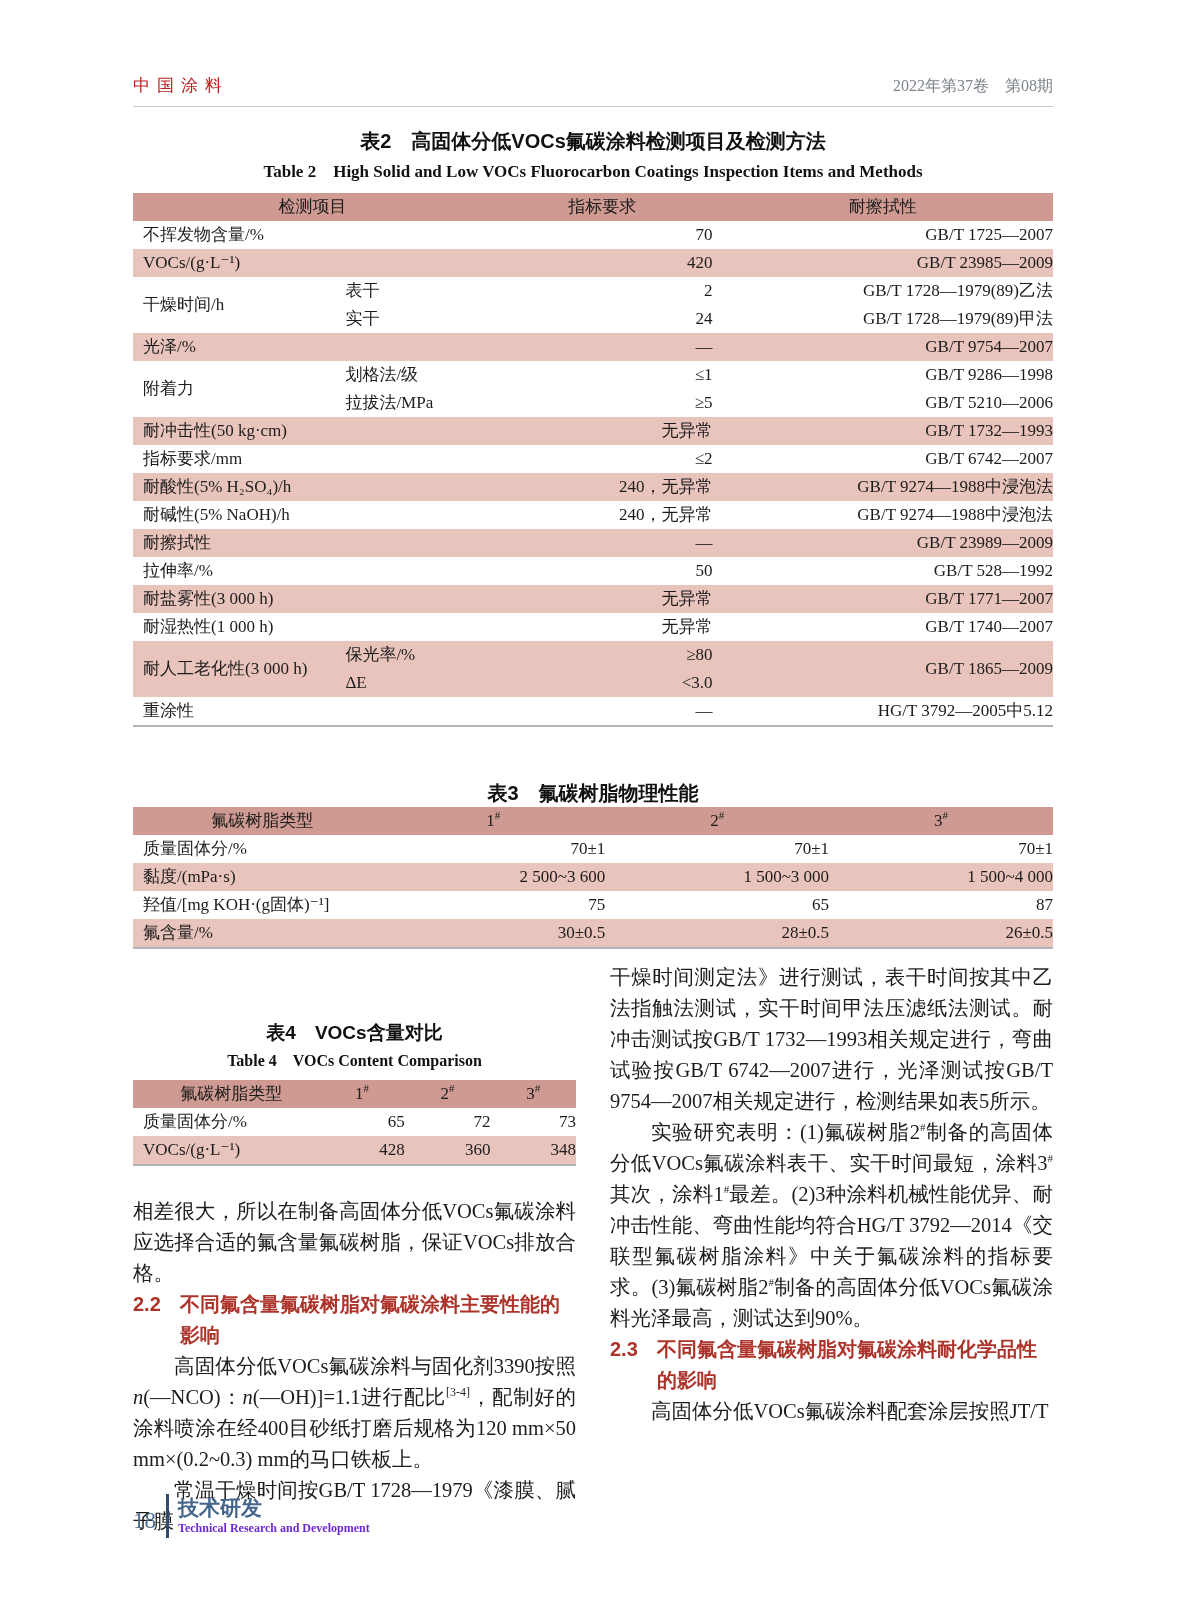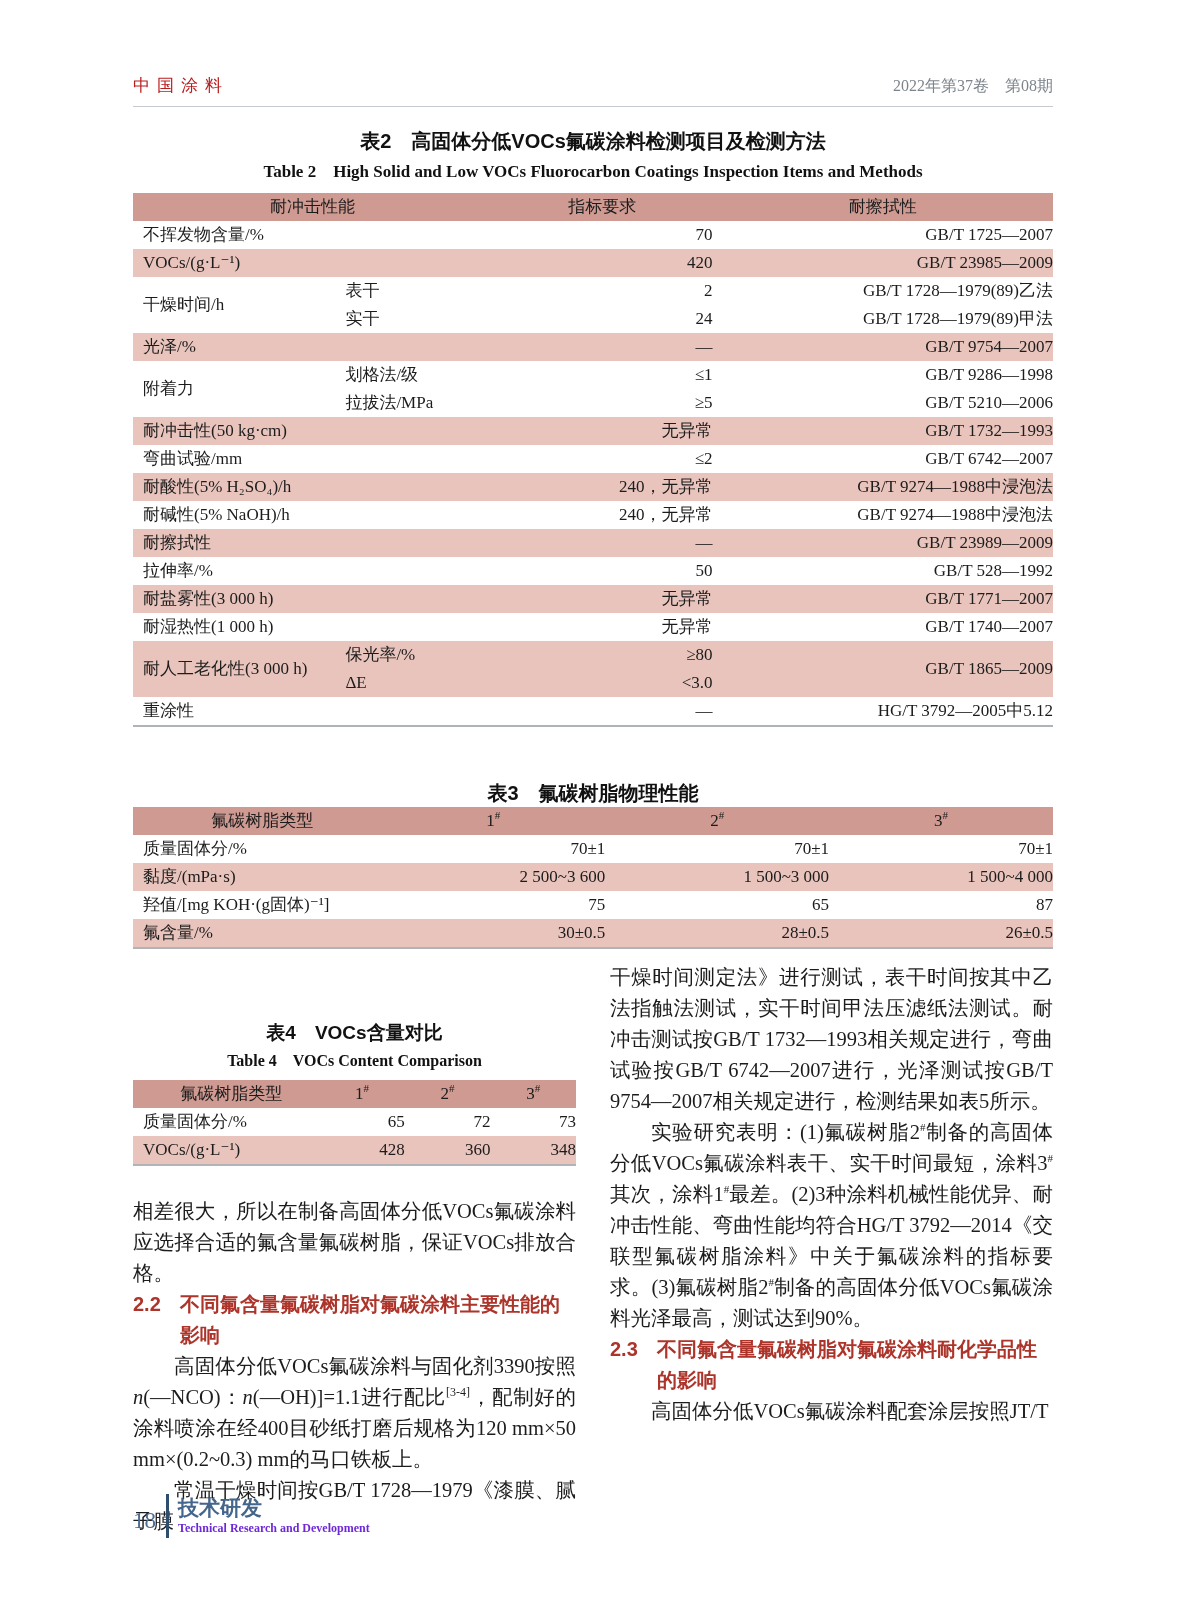--- a/index.html
+++ b/index.html
@@ -75,21 +75,21 @@
     <div class="cap-en">Table 2　High Solid and Low VOCs Fluorocarbon Coatings Inspection Items and Methods</div>
     <table class="ruled">
       <colgroup>
           <col style="width:22%">
           <col style="width:17%">
           <col style="width:24%">
           <col style="width:37%">
         </colgroup>
       <tbody>
         <tr class="hdr">
-          <th colspan="2">耐冲击性能</th>
+          <th colspan="2">检测项目</th>
           <th>指标要求</th>
           <th>耐擦拭性</th>
         </tr>
         <tr>
           <td colspan="2" class="lbl">不挥发物含量/%</td>
           <td class="c">70</td>
           <td class="c">GB/T 1725—2007</td>
         </tr>
         <tr class="pink">
           <td colspan="2" class="lbl">VOCs/(g·L⁻¹)</td>
@@ -122,21 +122,21 @@
           <td class="lbl">拉拔法/MPa</td>
           <td class="c">≥5</td>
           <td class="c">GB/T 5210—2006</td>
         </tr>
         <tr class="pink">
           <td colspan="2" class="lbl">耐冲击性(50 kg·cm)</td>
           <td class="c">无异常</td>
           <td class="c">GB/T 1732—1993</td>
         </tr>
         <tr>
-          <td colspan="2" class="lbl">弯曲试验/mm</td>
+          <td colspan="2" class="lbl">指标要求/mm</td>
           <td class="c">≤2</td>
           <td class="c">GB/T 6742—2007</td>
         </tr>
         <tr class="pink">
           <td colspan="2" class="lbl">耐酸性(5% H₂SO₄)/h</td>
           <td class="c">240，无异常</td>
           <td class="c">GB/T 9274—1988中浸泡法</td>
         </tr>
         <tr>
           <td colspan="2" class="lbl">耐碱性(5% NaOH)/h</td>

